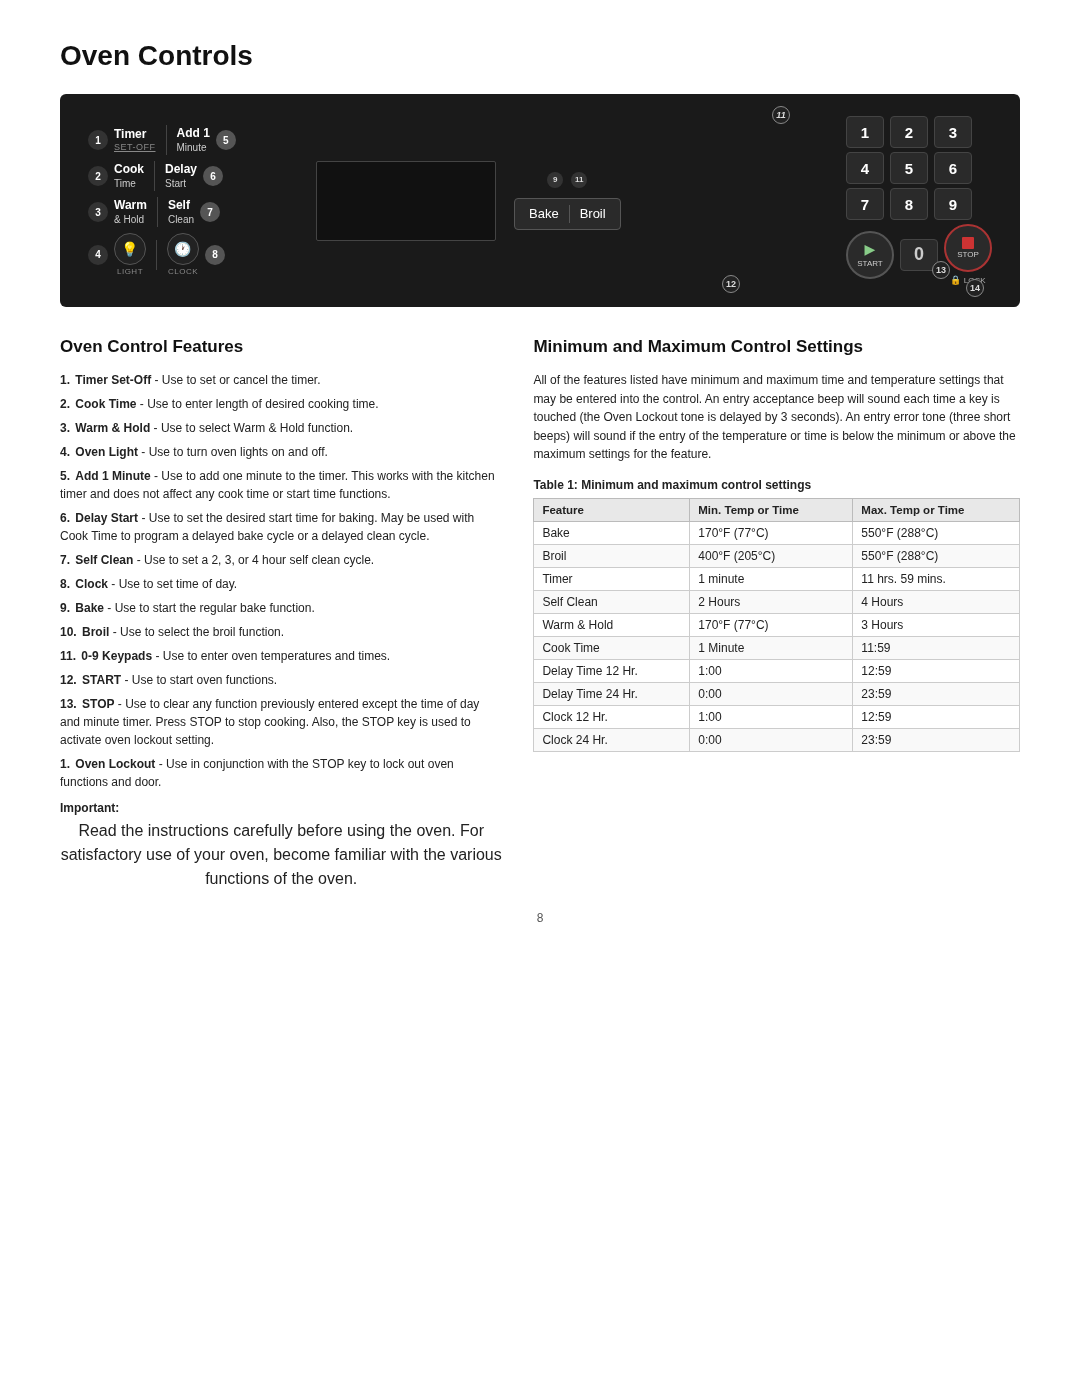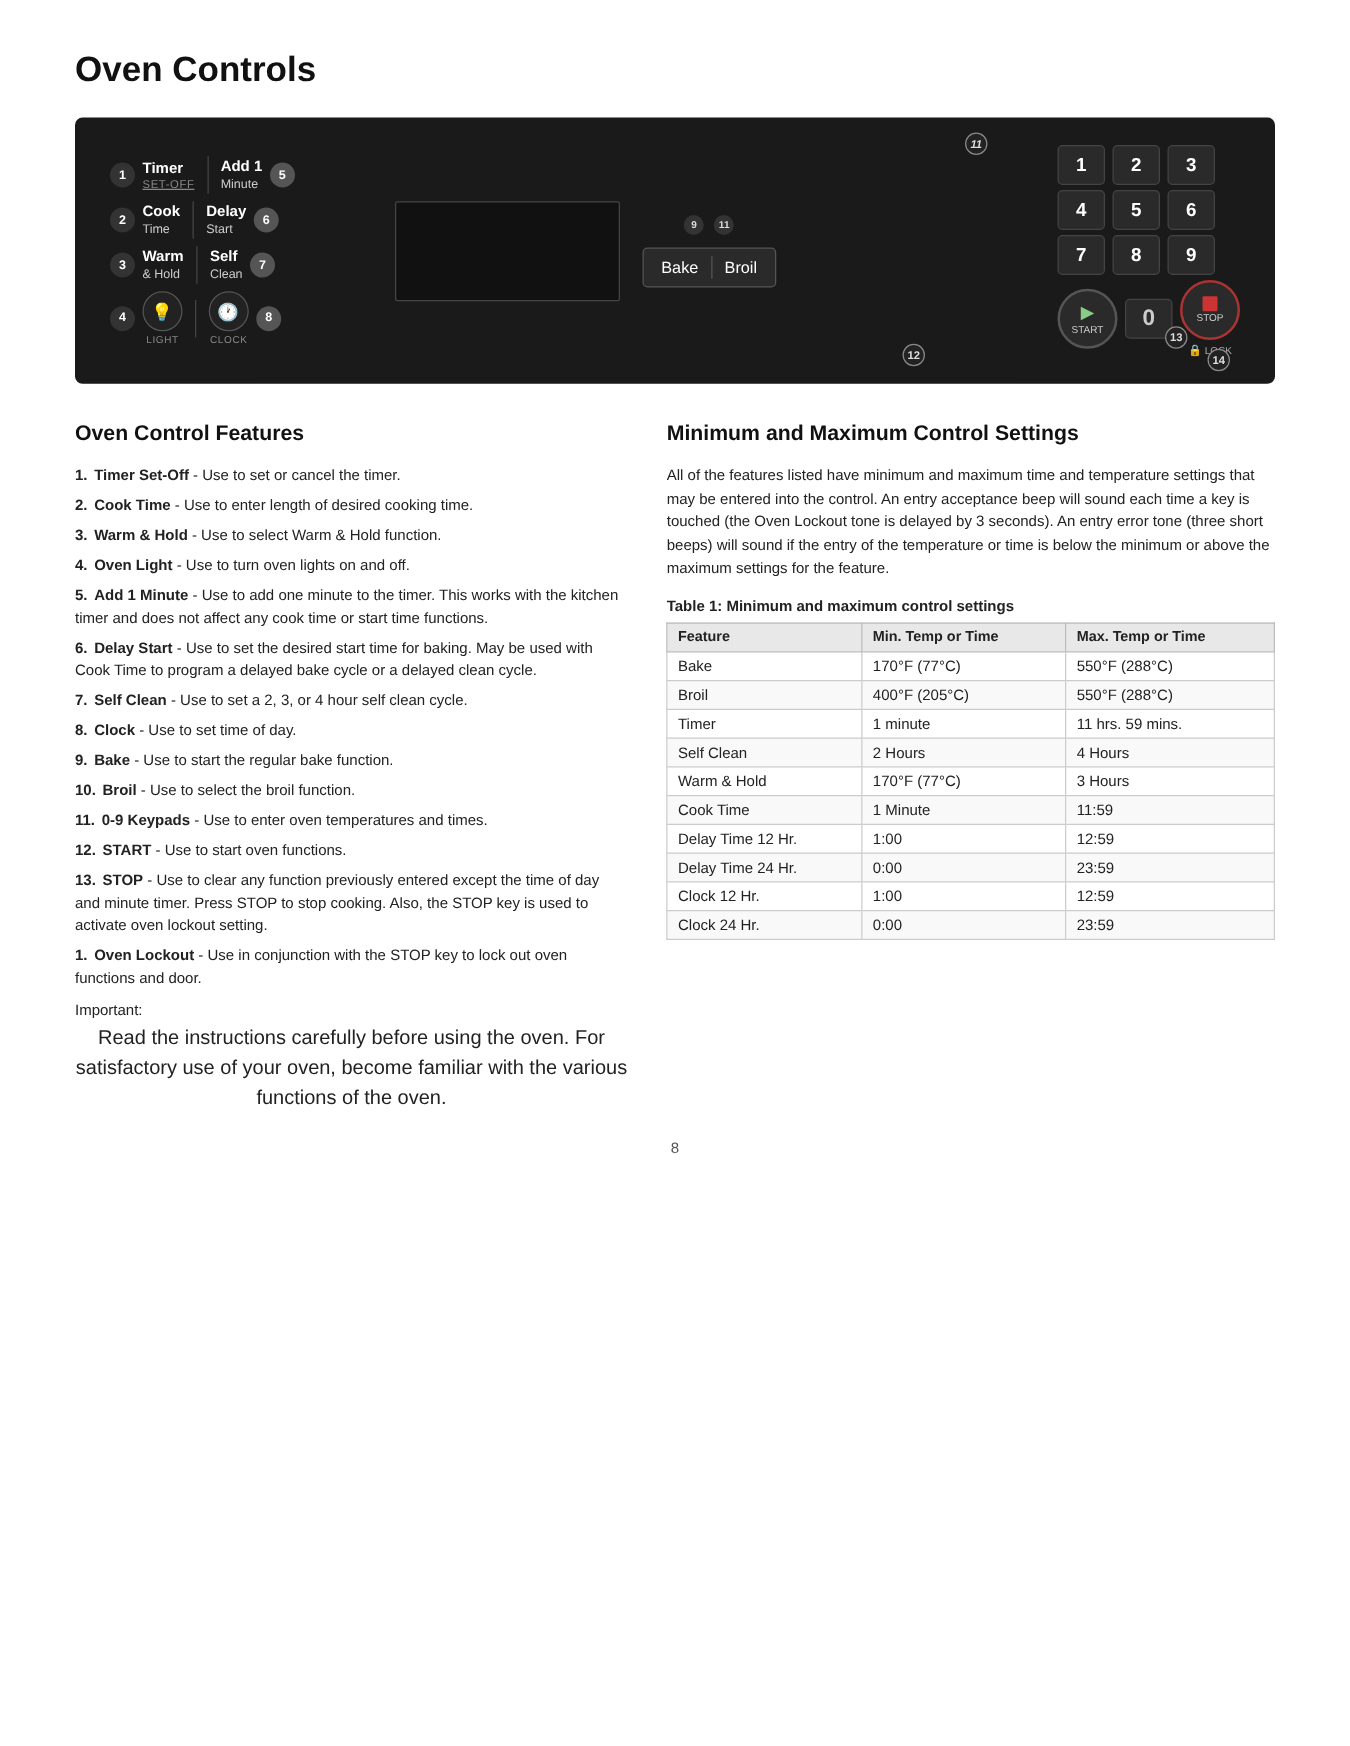--- a/index.html
+++ b/index.html
@@ -268,21 +268,21 @@
       margin-bottom: 6px;
       padding-left: 0;
     }
 
     .features-list li .item-num {
       font-weight: bold;
       margin-right: 2px;
     }
 
     .important-label {
-      font-weight: normal;
+      font-weight: bold;
       font-size: 12px;
       margin-top: 10px;
       margin-bottom: 4px;
     }
 
     .important-text {
       font-size: 16px;
       line-height: 1.5;
       text-align: center;
     }

